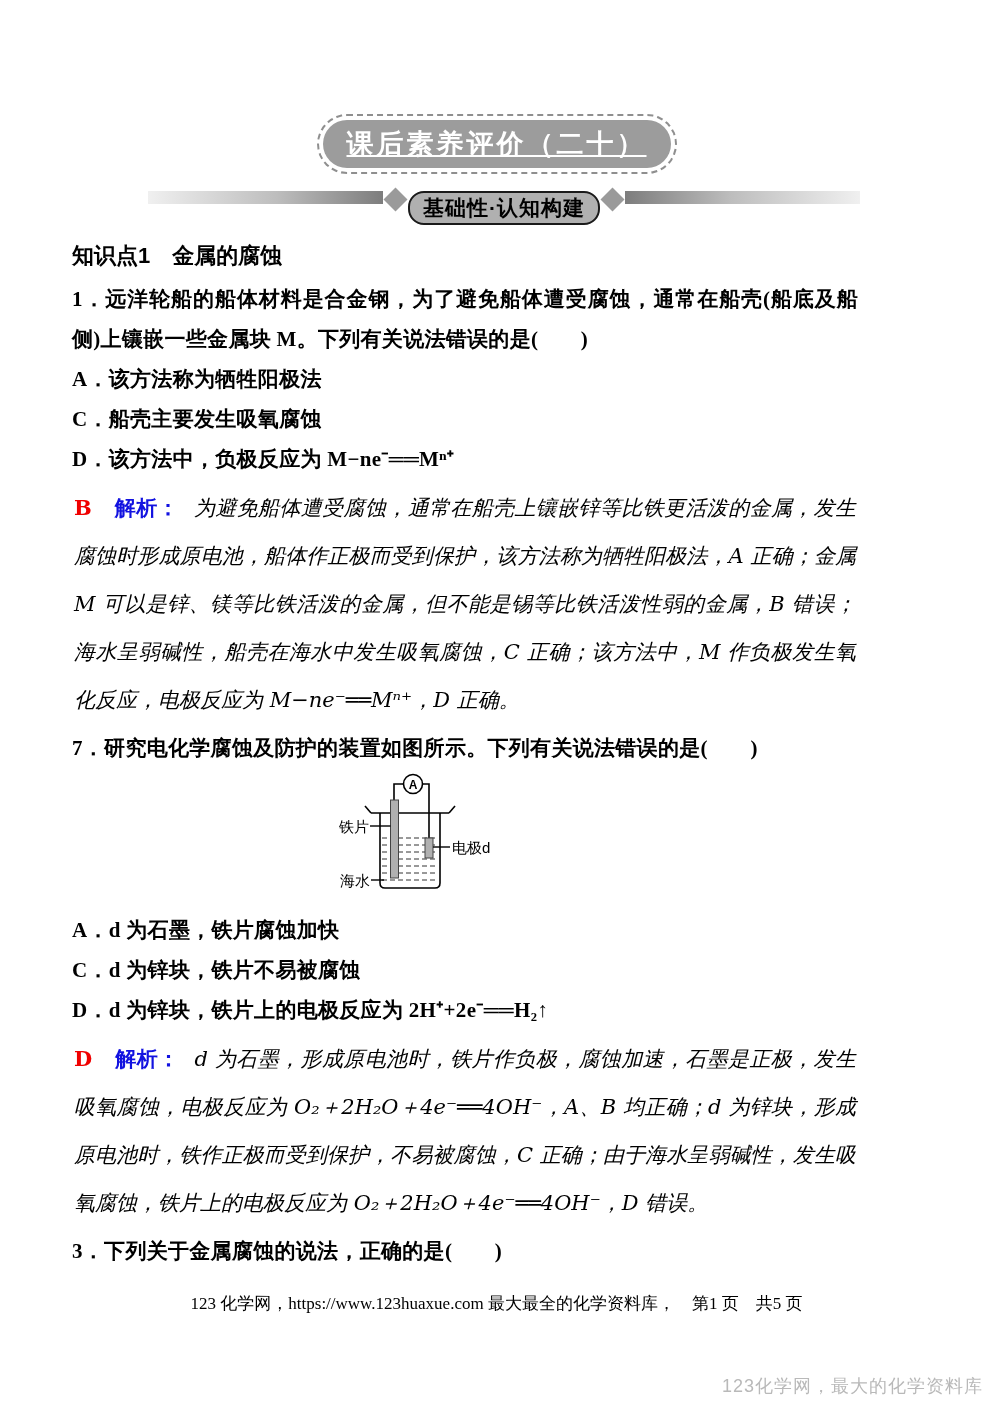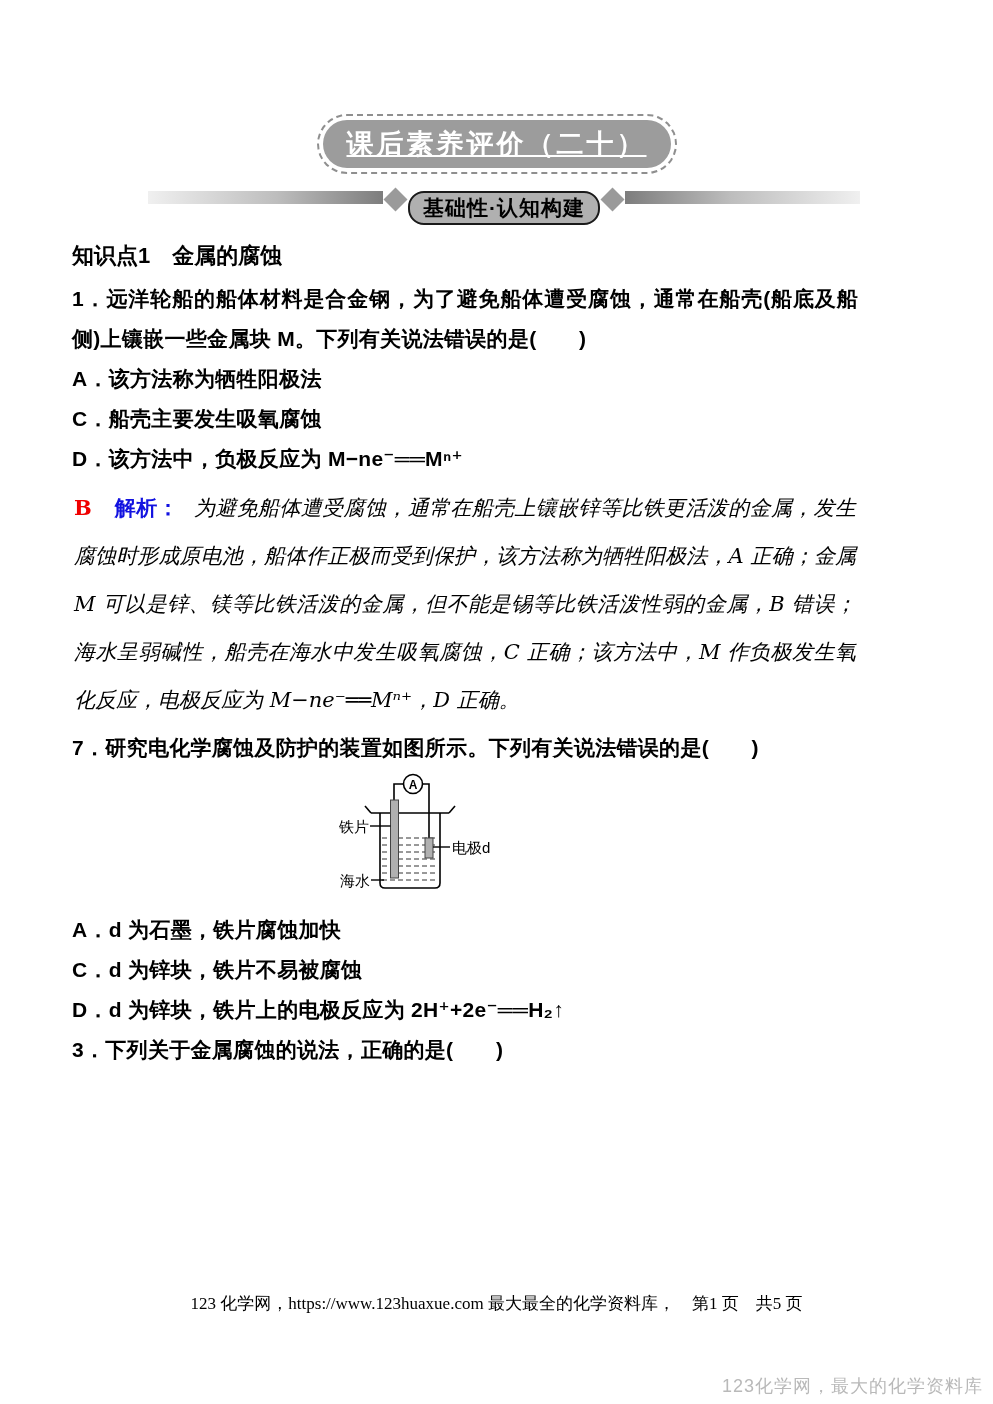--- a/index.html
+++ b/index.html
@@ -31,21 +31,21 @@
   }
   .banner-pill {
     background:#b0b0b0; border:2px solid #1a1a1a; border-radius:16px;
     padding:1px 13px; font-size:21px; font-weight:bold; color:#000;
     letter-spacing:1px; flex:0 0 auto;
   }
   .content { padding:14px 135px 0 72px; }
   .content h3 { font-size:22px; font-weight:bold; line-height:30px; margin-bottom:8px; }
   p.q {
     font-size:21px; font-weight:700; line-height:40px;
-    text-align:justify; letter-spacing:0.3px;
+    text-align:justify; letter-spacing:0.3px;font-family:Liberation Serif, serif;
   }
   p.analysis {
     font-size:21px; line-height:48px; text-align:justify; margin:5px 2px 4px;
     font-family:"DejaVu Serif","Liberation Serif",serif;
   }
   .ans   { color:#f00000; font-weight:bold; margin-right:16px; font-style:normal; }
   .jiexi { color:#1212e0; font-weight:bold; margin-right:8px;
            font-family:"Liberation Sans","DejaVu Sans",sans-serif; }
   .abody { font-style:italic; }
   .diagram { position:relative; height:142px; }
@@ -133,20 +133,25 @@
         <text x="31" y="64" font-size="15" text-anchor="end">铁片</text>
         <text x="32" y="118" font-size="15" text-anchor="end">海水</text>
         <text x="114" y="85" font-size="15" text-anchor="start">电极d</text>
       </svg>
     </div>
 
     <p class="q">A．d 为石墨，铁片腐蚀加快</p>
     <p class="q">C．d 为锌块，铁片不易被腐蚀</p>
     <p class="q">D．d 为锌块，铁片上的电极反应为 2H⁺+2e⁻══H₂↑</p>
 
+    <p class="analysis">
+      <span class="ans">D</span>
+      <span class="jiexi">解析：</span>
+      <span class="abody">d 为石墨，形成原电池时，铁片作负极，腐蚀加速，石墨是正极，发生吸氧腐蚀，电极反应为 O₂＋2H₂O＋4e⁻══4OH⁻，A、B 均正确；d 为锌块，形成原电池时，铁作正极而受到保护，不易被腐蚀，C 正确；由于海水呈弱碱性，发生吸氧腐蚀，铁片上的电极反应为 O₂＋2H₂O＋4e⁻══4OH⁻，D 错误。</span>
+    </p>
 
     <p class="q">3．下列关于金属腐蚀的说法，正确的是(　　)</p>
 
   </div>
 
   <div class="footer">123 化学网，https://www.123huaxue.com 最大最全的化学资料库，　第1 页　共5 页</div>
   <div class="watermark">123化学网，最大的化学资料库</div>
 
 </div>
 

